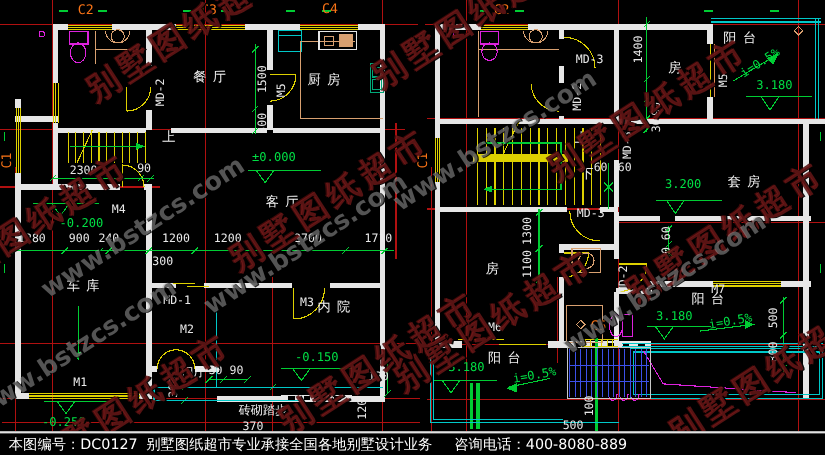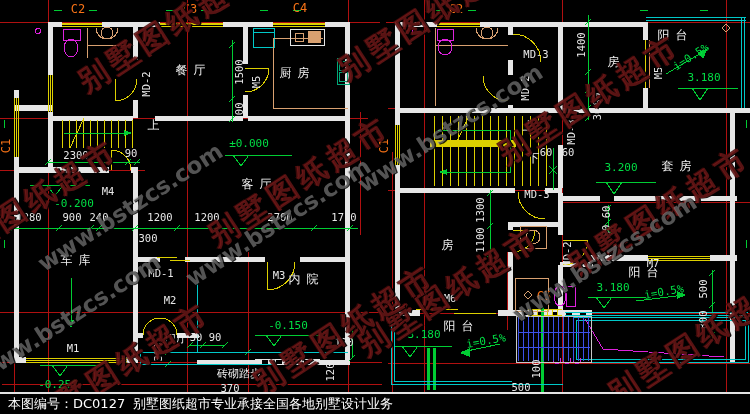--- a/index.html
+++ b/index.html
@@ -316,14 +316,15 @@
       <span class="wm wm-cn" style="left: 120px; top: 368px; transform: translate(-50%, -50%) rotate(-33deg);">别墅图纸超市</span>
       <span class="wm wm-cn" style="left: 450px; top: 292px; transform: translate(-50%, -50%) rotate(-33deg);">别墅图纸超市</span>
       <span class="wm wm-cn" style="left: 700px; top: 340px; transform: translate(-50%, -50%) rotate(-33deg);">别墅图纸超市</span>
       <span class="wm wm-cn" style="left: 345px; top: 330px; transform: translate(-50%, -50%) rotate(-33deg);">别墅图纸超市</span>
       <span class="wm wm-url" style="left: 68px; top: 318px; transform: translate(-50%, -50%) rotate(-33deg);">www.bstzcs.com</span>
     </div>
 
   <div class="footer">
     <span class="f1">本图编号：DC0127</span>
     <span class="f2">别墅图纸超市专业承接全国各地别墅设计业务</span>
+    <span class="f3">咨询电话：400-8080-889</span>
   </div>
 </div>
 
 </body></html>

